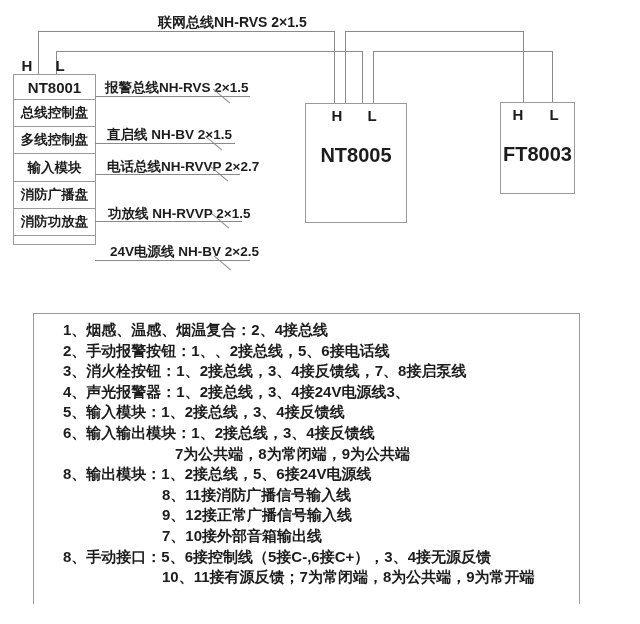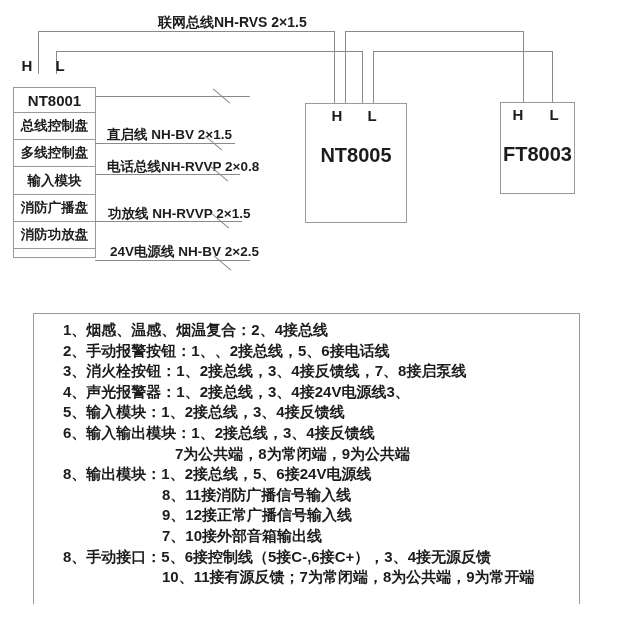--- a/index.html
+++ b/index.html
@@ -15,21 +15,21 @@
   .net-label{top:14px;left:158px;font-size:14px;}
   .term{font-size:15px;width:20px;text-align:center;}
   .wire-label{font-size:13.5px;}
   
   #panel-stack{position:absolute;left:13px;top:74px;width:83px;}
   .prow{
     box-sizing:border-box;border:1px solid #9a9a9a;margin-top:-1px;width:83px;
     display:flex;align-items:center;justify-content:center;
     font-weight:bold;font-size:13.5px;white-space:nowrap;background:#ffffff;
   }
-  .prow:first-child{margin-top:13px;}
+  .prow:first-child{margin-top:0;}
   .prow.main{font-size:15px;}
   
   .device{position:absolute;box-sizing:border-box;border:1px solid #9a9a9a;background:#ffffff;}
   .device .dname{position:absolute;left:0;width:100%;text-align:center;font-weight:bold;font-size:20px;}
   .device .term{position:absolute;top:3px;}
   
   #instructions{
     position:absolute;left:33px;top:313px;width:547px;height:299px;
     box-sizing:border-box;border:1px solid #9a9a9a;background:#ffffff;
     padding:6px 0 0 29px;
@@ -65,28 +65,29 @@
   <div id="panel-stack">
     <div class="prow main" style="height:26px;">NT8001</div>
     <div class="prow" style="height:28px;">总线控制盘</div>
     <div class="prow" style="height:28px;">多线控制盘</div>
     <div class="prow" style="height:29px;">输入模块</div>
     <div class="prow" style="height:28px;">消防广播盘</div>
     <div class="prow" style="height:28px;">消防功放盘</div>
     <div class="prow" style="height:10px;"></div>
   </div>
 
+  <div class="lbl wire-label" style="left:105px;top:79px;">报警总线NH-RVS 2×1.5</div>
   <div class="hline" style="left:95px;top:96px;width:155px;"></div>
   <div class="slash" style="left:221px;top:85px;"></div>
 
   <div class="lbl wire-label" style="left:107px;top:126px;">直启线 NH-BV 2×1.5</div>
   <div class="hline" style="left:95px;top:143px;width:140px;"></div>
   <div class="slash" style="left:213px;top:132px;"></div>
 
-  <div class="lbl wire-label" style="left:107px;top:158px;">电话总线NH-RVVP 2×0.8</div>
+  <div class="lbl wire-label" style="left:107px;top:158px;">电话总线NH-RVVP 2×2.7</div>
   <div class="hline" style="left:95px;top:174px;width:145px;"></div>
   <div class="slash" style="left:219px;top:163px;"></div>
 
   <div class="lbl wire-label" style="left:108px;top:205px;">功放线 NH-RVVP 2×1.5</div>
   <div class="hline" style="left:95px;top:221px;width:147px;"></div>
   <div class="slash" style="left:220px;top:210px;"></div>
 
   <div class="lbl wire-label" style="left:110px;top:243px;">24V电源线 NH-BV 2×2.5</div>
   <div class="hline" style="left:95px;top:260px;width:155px;"></div>
   <div class="slash" style="left:222px;top:252px;"></div>

